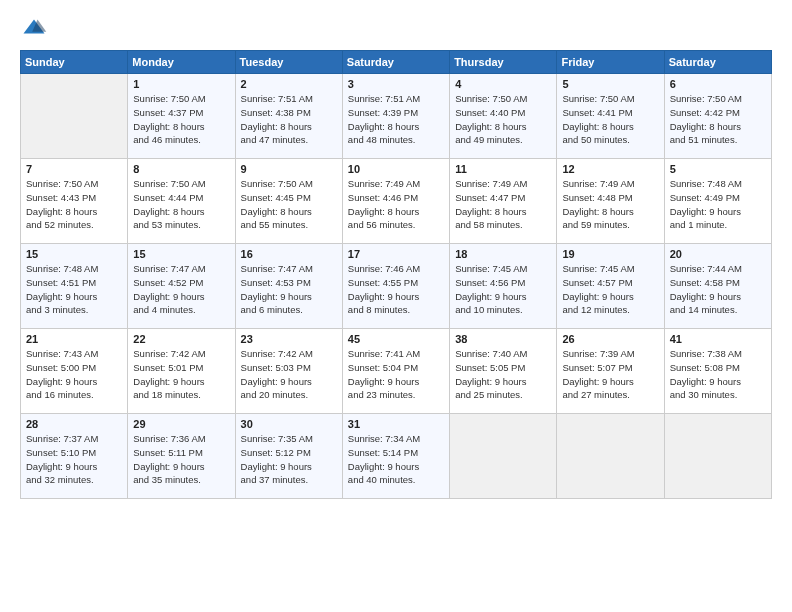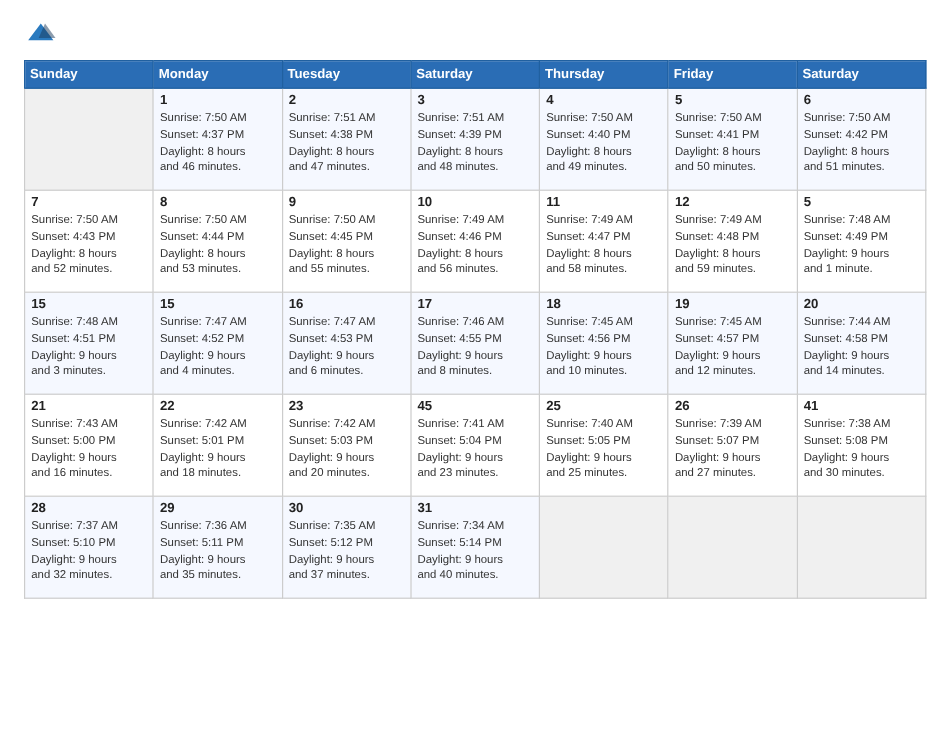--- a/index.html
+++ b/index.html
@@ -226,21 +226,21 @@
           </td>
           <td>
             <span class="day-num">23</span>
             <div class="day-info">Sunrise: 7:42 AM<br>Sunset: 5:03 PM<br>Daylight: 9 hours<br>and 20 minutes.</div>
           </td>
           <td>
             <span class="day-num">45</span>
             <div class="day-info">Sunrise: 7:41 AM<br>Sunset: 5:04 PM<br>Daylight: 9 hours<br>and 23 minutes.</div>
           </td>
           <td>
-            <span class="day-num">25</span>
+            <span class="day-num">38</span>
             <div class="day-info">Sunrise: 7:40 AM<br>Sunset: 5:05 PM<br>Daylight: 9 hours<br>and 25 minutes.</div>
           </td>
           <td>
             <span class="day-num">26</span>
             <div class="day-info">Sunrise: 7:39 AM<br>Sunset: 5:07 PM<br>Daylight: 9 hours<br>and 27 minutes.</div>
           </td>
           <td>
             <span class="day-num">41</span>
             <div class="day-info">Sunrise: 7:38 AM<br>Sunset: 5:08 PM<br>Daylight: 9 hours<br>and 30 minutes.</div>
           </td>

